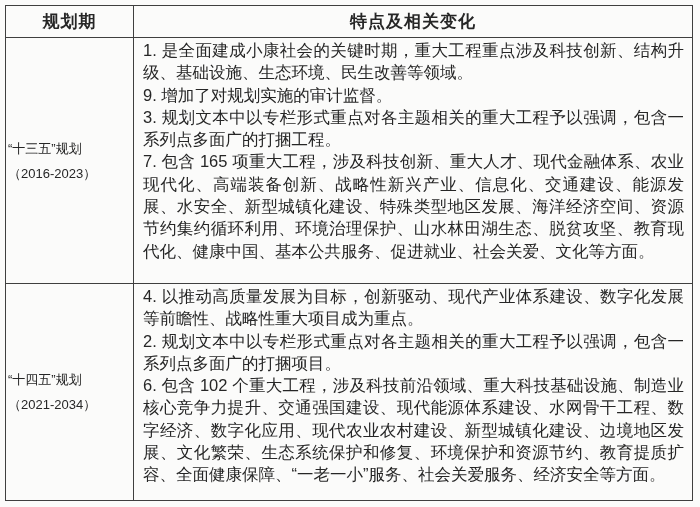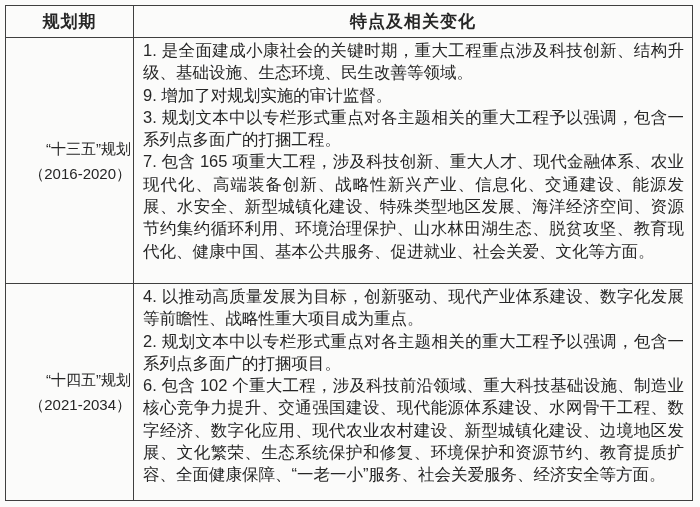--- a/index.html
+++ b/index.html
@@ -35,23 +35,23 @@
   th.header-cell {
     height: 32px;
     font-size: 17px;
     font-weight: bold;
     text-align: center;
     vertical-align: middle;
     padding: 0;
     letter-spacing: 1px;
   }
   td.period-cell {
-    text-align: right;
+    text-align: left;
     vertical-align: middle;
-    font-size: 15px;
+    font-size: 13px;
     line-height: 25px;
     padding: 0 2px;
   }
   td.features-cell {
     vertical-align: top;
     padding: 1px 8px 1px 9px;
   }
   td.features-cell p {
     margin: 0;
     font-size: 16.5px;
@@ -74,21 +74,21 @@
     <thead>
       <tr>
         <th class="header-cell">规划期</th>
         <th class="header-cell">特点及相关变化</th>
       </tr>
     </thead>
     <tbody>
       <tr class="row-135">
         <td class="period-cell">
           <div>“十三五”规划</div>
-          <div>（2016-2020）</div>
+          <div>（2016-2023）</div>
         </td>
         <td class="features-cell">
           <p>1. 是全面建成小康社会的关键时期，重大工程重点涉及科技创新、结构升级、基础设施、生态环境、民生改善等领域。</p>
           <p>9. 增加了对规划实施的审计监督。</p>
           <p>3. 规划文本中以专栏形式重点对各主题相关的重大工程予以强调，包含一系列点多面广的打捆工程。</p>
           <p>7. 包含 165 项重大工程，涉及科技创新、重大人才、现代金融体系、农业现代化、高端装备创新、战略性新兴产业、信息化、交通建设、能源发展、水安全、新型城镇化建设、特殊类型地区发展、海洋经济空间、资源节约集约循环利用、环境治理保护、山水林田湖生态、脱贫攻坚、教育现代化、健康中国、基本公共服务、促进就业、社会关爱、文化等方面。</p>
         </td>
       </tr>
       <tr class="row-145">
         <td class="period-cell">

